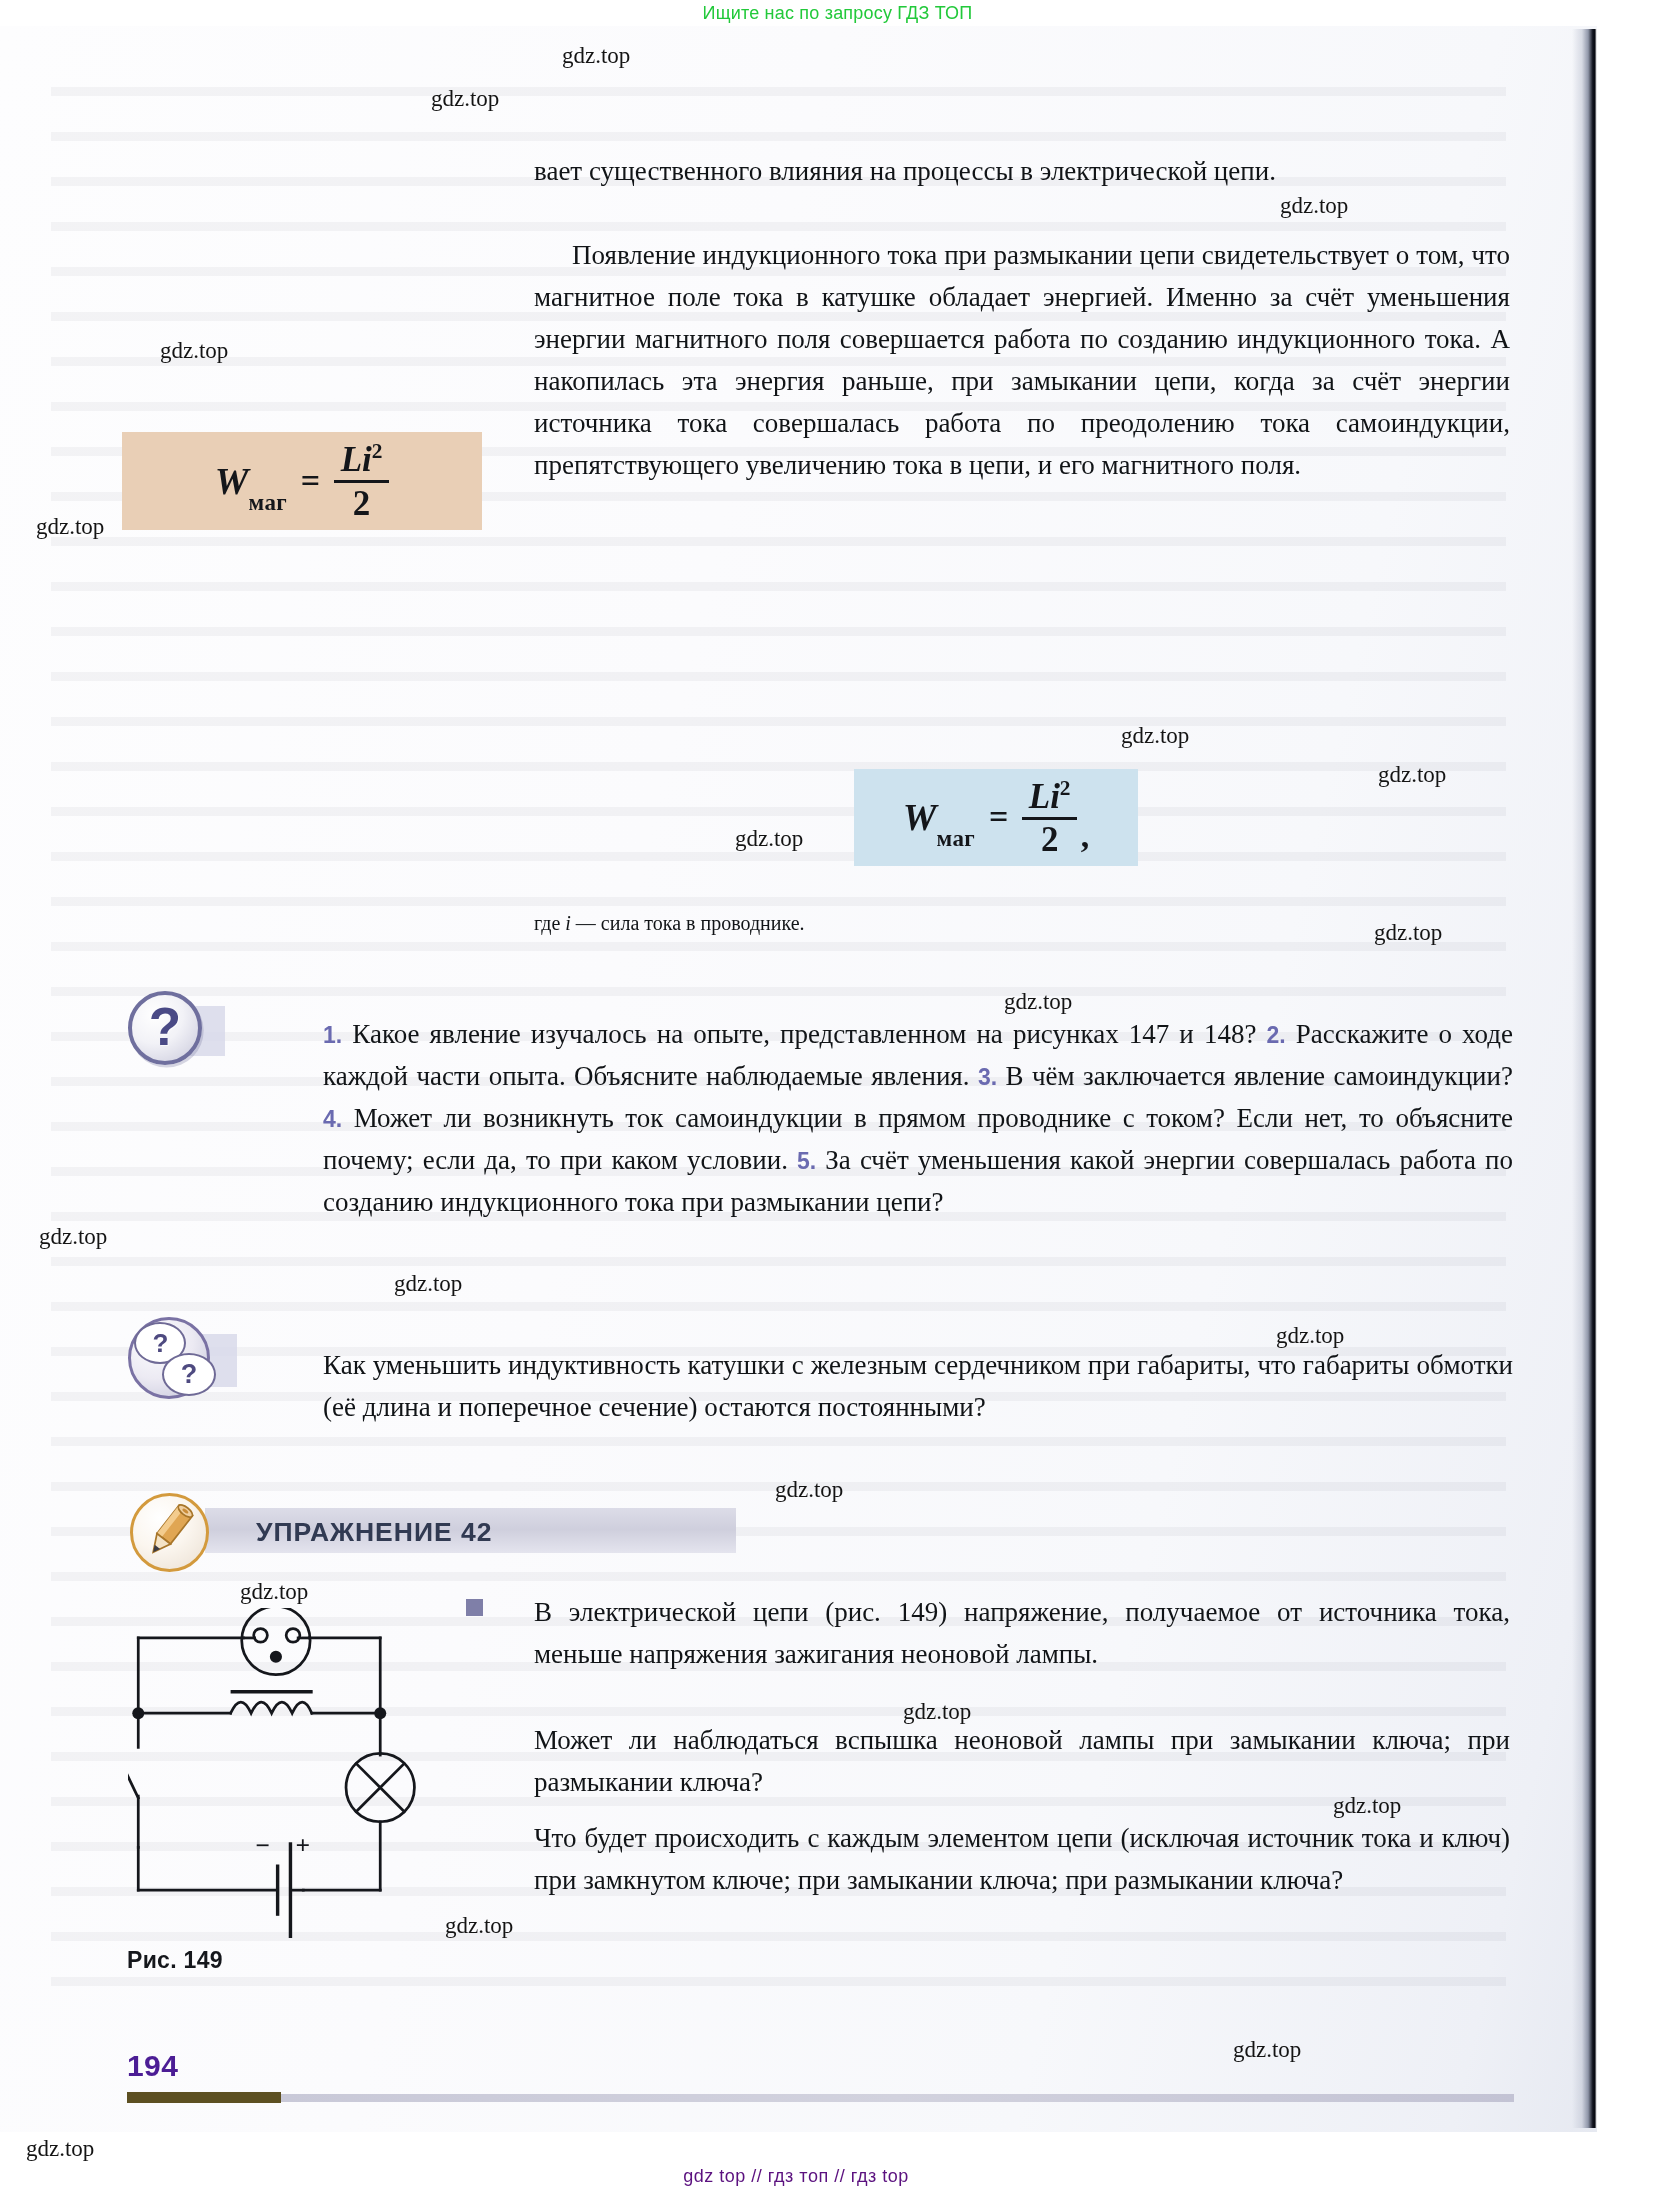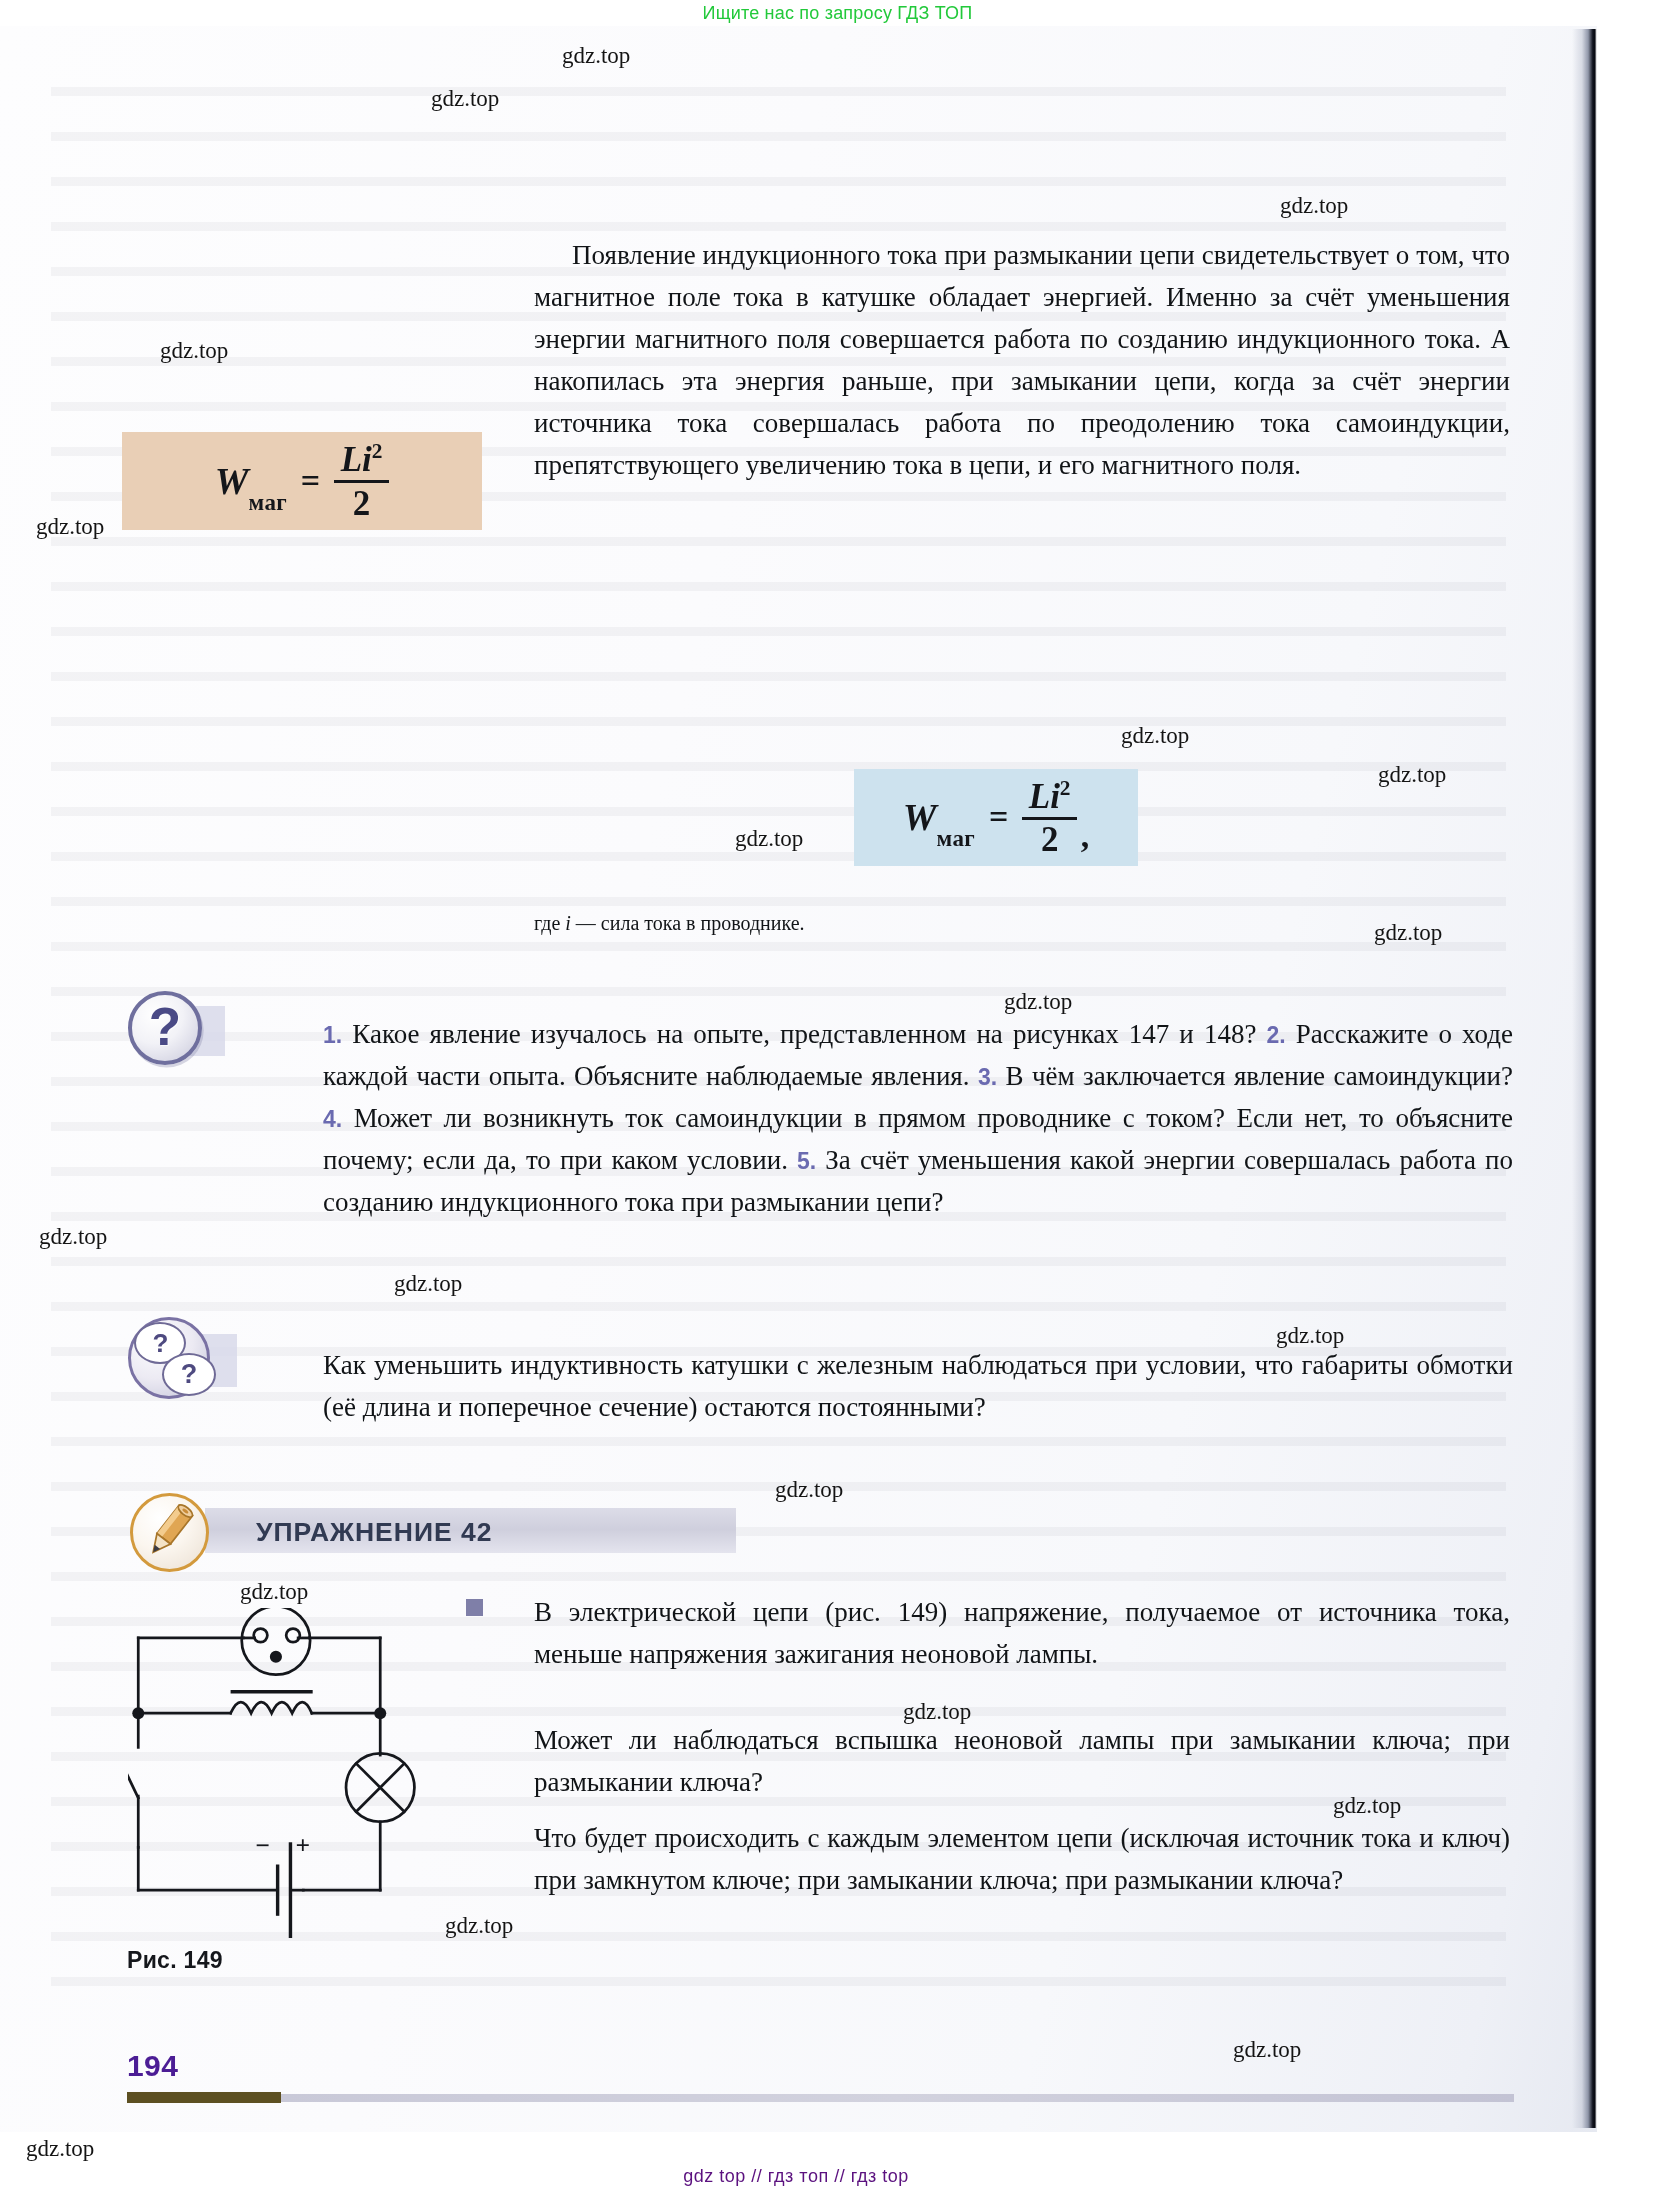--- a/index.html
+++ b/index.html
@@ -268,20 +268,21 @@
   <div class="wm" style="left:394px;  top:1271px;">gdz.top</div>
   <div class="wm" style="left:1276px; top:1323px;">gdz.top</div>
   <div class="wm" style="left:775px;  top:1477px;">gdz.top</div>
   <div class="wm" style="left:240px;  top:1579px;">gdz.top</div>
   <div class="wm" style="left:903px; top:1699px;">gdz.top</div>
   <div class="wm" style="left:1333px; top:1793px;">gdz.top</div>
   <div class="wm" style="left:445px;  top:1913px;">gdz.top</div>
   <div class="wm" style="left:1233px; top:2037px;">gdz.top</div>
   <div class="wm" style="left:26px;   top:2136px;">gdz.top</div>
 
+  <div class="para" style="left:534px; top:150px; width:976px;">вает существенного влияния на процессы в электрической цепи.</div>
 
   <div class="para lead" style="left:534px; top:234px; width:976px;">Появление индукционного тока при размыкании цепи свидетельствует о том, что магнитное поле тока в катушке обладает энергией. Именно за счёт уменьшения энергии магнитного поля совершается работа по созданию индукционного тока. А накопилась эта энергия раньше, при замыкании цепи, когда за счёт энергии источника тока совершалась работа по преодолению тока самоиндукции, препятствующего увеличению тока в цепи, и его магнитного поля.</div>
 
 
   <div class="formula-box fbox-beige" style="left:122px; top:432px; width:360px; height:98px;">
     <div class="formula">
       <span class="f-W">W</span>
         <span class="f-sub">маг</span>
       <span class="f-eq">=</span>
       <span class="f-frac">
@@ -316,21 +317,21 @@
   </div>
 
   <div class="para" id="questions-text" style="left: 323px; top: 1014px; width: 1190px; line-height: 41px; text-indent: 0px;"><span style="color: rgb(106, 106, 176); font-weight: bold; font-family: &quot;Liberation Sans&quot;, sans-serif; font-size: 23px;">1.</span><span> Какое явление изучалось на опыте, представленном на рисунках 147 и 148? </span><span style="color: rgb(106, 106, 176); font-weight: bold; font-family: &quot;Liberation Sans&quot;, sans-serif; font-size: 23px;">2.</span><span> Расскажите о ходе каждой части опыта. Объясните наблюдаемые явления. </span><span style="color: rgb(106, 106, 176); font-weight: bold; font-family: &quot;Liberation Sans&quot;, sans-serif; font-size: 23px;">3.</span><span> В чём заключается явление самоиндукции? </span><span style="color: rgb(106, 106, 176); font-weight: bold; font-family: &quot;Liberation Sans&quot;, sans-serif; font-size: 23px;">4.</span><span> Может ли возникнуть ток самоиндукции в прямом проводнике с током? Если нет, то объясните почему; если да, то при каком условии. </span><span style="color: rgb(106, 106, 176); font-weight: bold; font-family: &quot;Liberation Sans&quot;, sans-serif; font-size: 23px;">5.</span><span> За счёт уменьшения какой энергии совершалась работа по созданию индукционного тока при размыкании цепи?</span></div>
 
   <div class="qicon-shadow" style="left:184px; top:1334px; width:53px; height:53px;"></div>
   <div class="qicon-double" style="left:128px; top:1317px;">
     <div class="bub" style="left:3.4px; top:1.7px; width:48px; height:38px; font-size:26px;">?</div>
     <div class="bub" style="left:31px; top:33px; width:50px; height:39px; font-size:27px;">?</div>
   </div>
 
-  <div class="para" style="left:323px; top:1344px; width:1190px; line-height:42px;">Как уменьшить индуктивность катушки с железным наблюдаться при условии, что габариты обмотки (её длина и поперечное сечение) остаются постоянными?</div>
+  <div class="para" style="left:323px; top:1344px; width:1190px; line-height:42px;">Как уменьшить индуктивность катушки с железным сердечником при габариты, что габариты обмотки (её длина и поперечное сечение) остаются постоянными?</div>
 
   <div class="ex-bar" style="left:205px; top:1508px; width:531px;"></div>
   <div class="pencil-badge" style="left:130px; top:1493px;">
     <svg width="72" height="72" viewBox="0 0 84 84">
       <g transform="rotate(38 42 42)">
         <rect x="32" y="10" width="20" height="42" fill="#e0a653" stroke="#a8762a" stroke-width="2"></rect>
         <rect x="32" y="10" width="7" height="42" fill="#f3cc8e" stroke="none"></rect>
         <ellipse cx="42" cy="11" rx="10" ry="4.5" fill="#f0cfa1" stroke="#a8762a" stroke-width="2"></ellipse>
         <ellipse cx="42" cy="11" rx="4" ry="1.8" fill="#c98c39"></ellipse>
         <polygon points="32,52 52,52 42,72" fill="#f4e3c6" stroke="#a8762a" stroke-width="2"></polygon>

